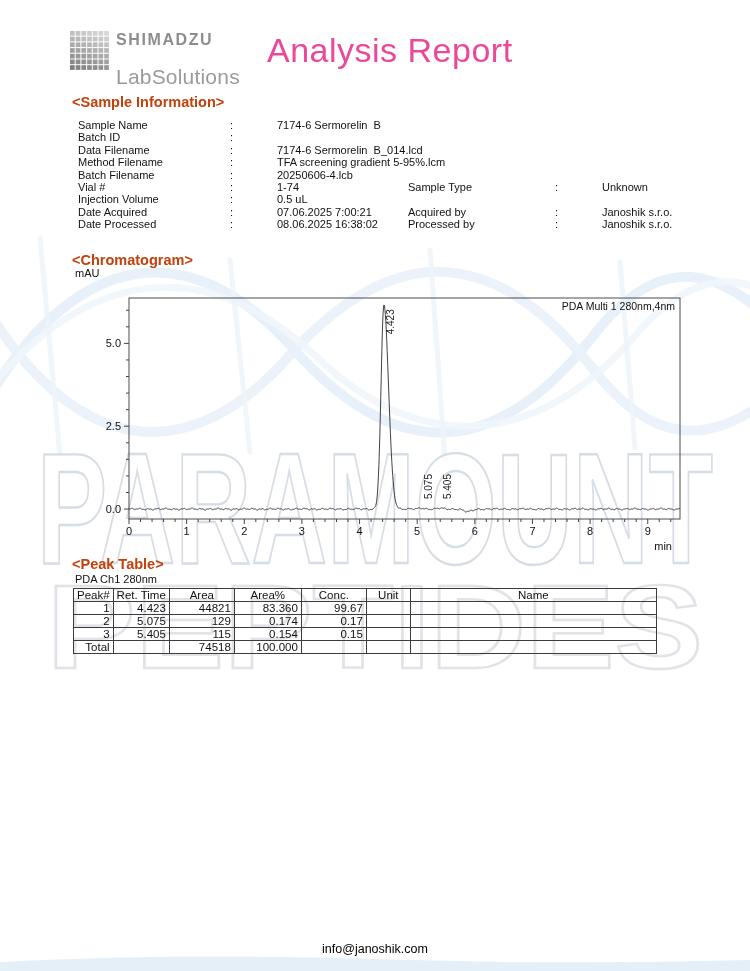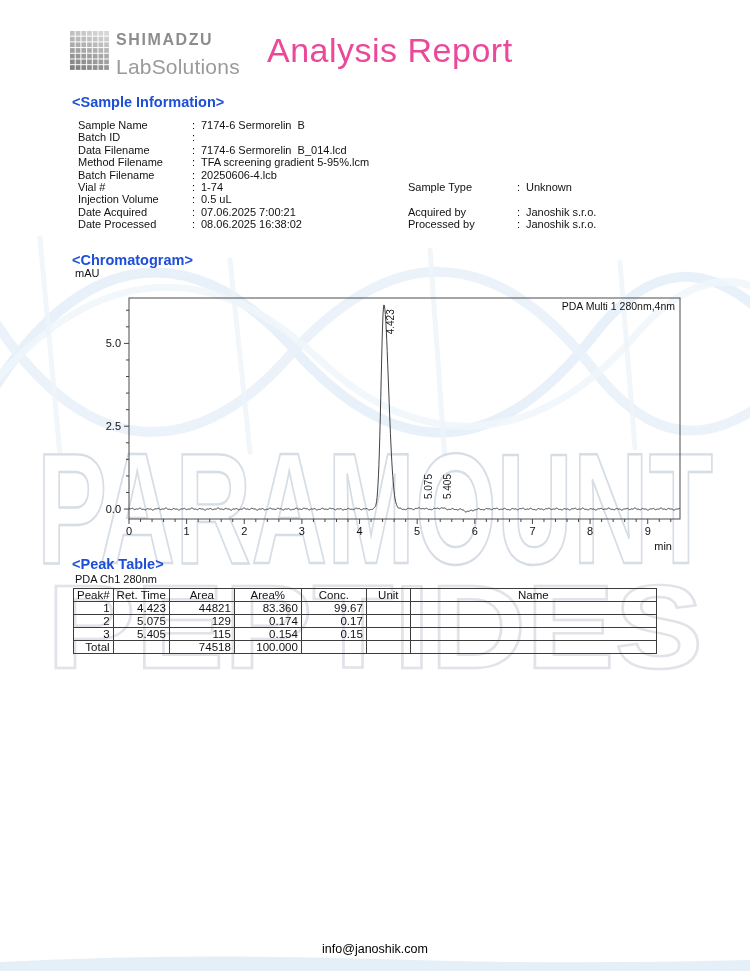--- a/index.html
+++ b/index.html
@@ -7,33 +7,33 @@
     position:relative;width:750px;height:971px;margin:0 auto;background:#ffffff;
     overflow:hidden;font-family:"Liberation Sans",sans-serif;color:#111;
   }
   .layer-watermark{position:absolute;inset:0;z-index:0;}
   .layer-content{position:absolute;inset:0;z-index:1;}
 
   
   .logo-grid{position:absolute;left:70px;top:31px;}
   .brand{position:absolute;left:116px;top:32px;line-height:1;}
   .brand-top{font-size:16px;font-weight:bold;letter-spacing:1.6px;color:#8d8d8d;}
-  .brand-bottom{font-size:21px;color:#9a9a9a;margin-top:8px;letter-spacing:0.2px;}
+  .brand-bottom{font-size:21px;color:#9a9a9a;margin-top:18px;letter-spacing:0.2px;}
   .report-title{position:absolute;left:267px;top:31px;font-size:34px;color:#ec4899;letter-spacing:0.5px;}
 
   
-  .sec-title{position:absolute;font-size:14.5px;font-weight:bold;color:#1d4ed8;white-space:pre;}
+  .sec-title{position:absolute;font-size:14.5px;font-weight:bold;color:#c2410c;white-space:pre;}
   .t-sample{left:72px;top:94px;}
   .t-chrom{left:72px;top:252px;}
   .t-peaktable{left:72px;top:556px;}
 
   
   .info-left{position:absolute;left:78px;top:119px;}
   .info-right{position:absolute;left:408px;top:181px;}
-  .info-row{display:flex;height:12.4px;font-size:11px;line-height:12.2px;white-space:pre;}
+  .info-row{display:flex;height:12.4px;font-size:11px;line-height:12.2px;white-space:pre;gap:38px;}
   .info-left .lbl{width:114px;}
   .info-right .lbl{width:109px;}
   .info-row .sep{width:9px;}
   .info-row .val{white-space:pre;}
 
   
   #chart{position:absolute;left:60px;top:262px;}
   #chart text{font-family:"Liberation Sans",sans-serif;}
 
   

